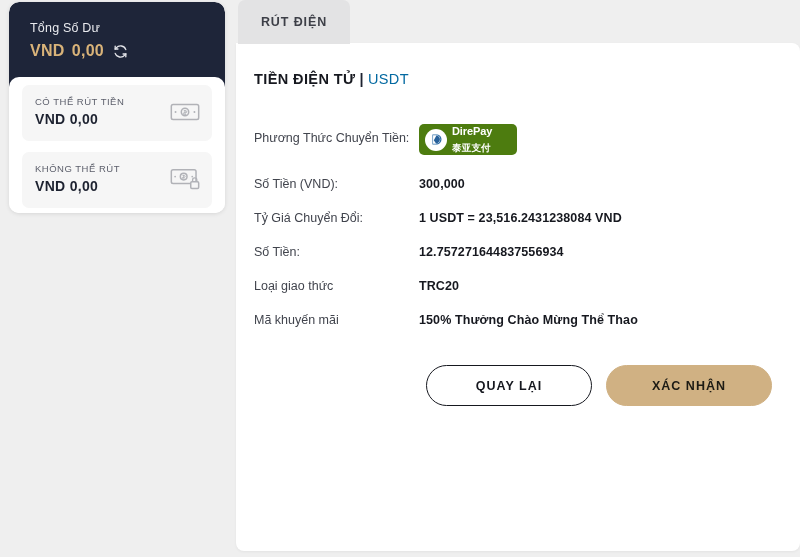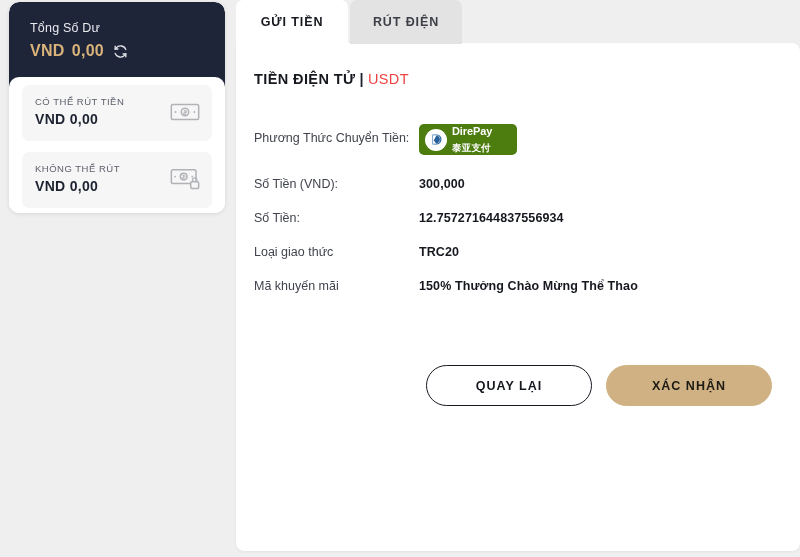--- a/index.html
+++ b/index.html
@@ -198,21 +198,21 @@
   .section-title .strong {
     font-weight: bold;
   }
   .section-title .divider {
     color: #1d2230;
     margin: 0 4px;
     font-weight: bold;
   }
   .section-title .sub {
     font-weight: normal;
-    color: #ef4444;
+    color: #0369a1;
   }
 
   .rows {
     position: absolute;
     left: 18px;
     top: 86px;
     width: 528px;
   }
   .row {
     position: relative;
@@ -376,21 +376,20 @@
           </div>
         </div>
 
       </div>
     </div>
   </div>
 
   <div class="panel">
 
     <div class="tabs">
-      <div class="tab active">GỬI TIỀN</div>
       <div class="tab inactive">RÚT ĐIỆN</div>
     </div>
 
     <div class="panel-body">
 
       <div class="section-title">
         <span class="strong">TIỀN ĐIỆN TỬ</span><span class="divider">|</span><span class="sub">USDT</span>
       </div>
 
       <div class="rows">
@@ -412,20 +411,24 @@
               </span>
             </div>
           </div>
         </div>
 
         <div class="row">
           <div class="row-label">Số Tiền (VND):</div>
           <div class="row-value">300,000</div>
         </div>
 
+        <div class="row">
+          <div class="row-label">Tỷ Giá Chuyển Đổi:</div>
+          <div class="row-value">1 USDT = 23,516.2431238084 VND</div>
+        </div>
 
         <div class="row">
           <div class="row-label">Số Tiền:</div>
           <div class="row-value">12.757271644837556934</div>
         </div>
 
         <div class="row">
           <div class="row-label">Loại giao thức</div>
           <div class="row-value">TRC20</div>
         </div>

